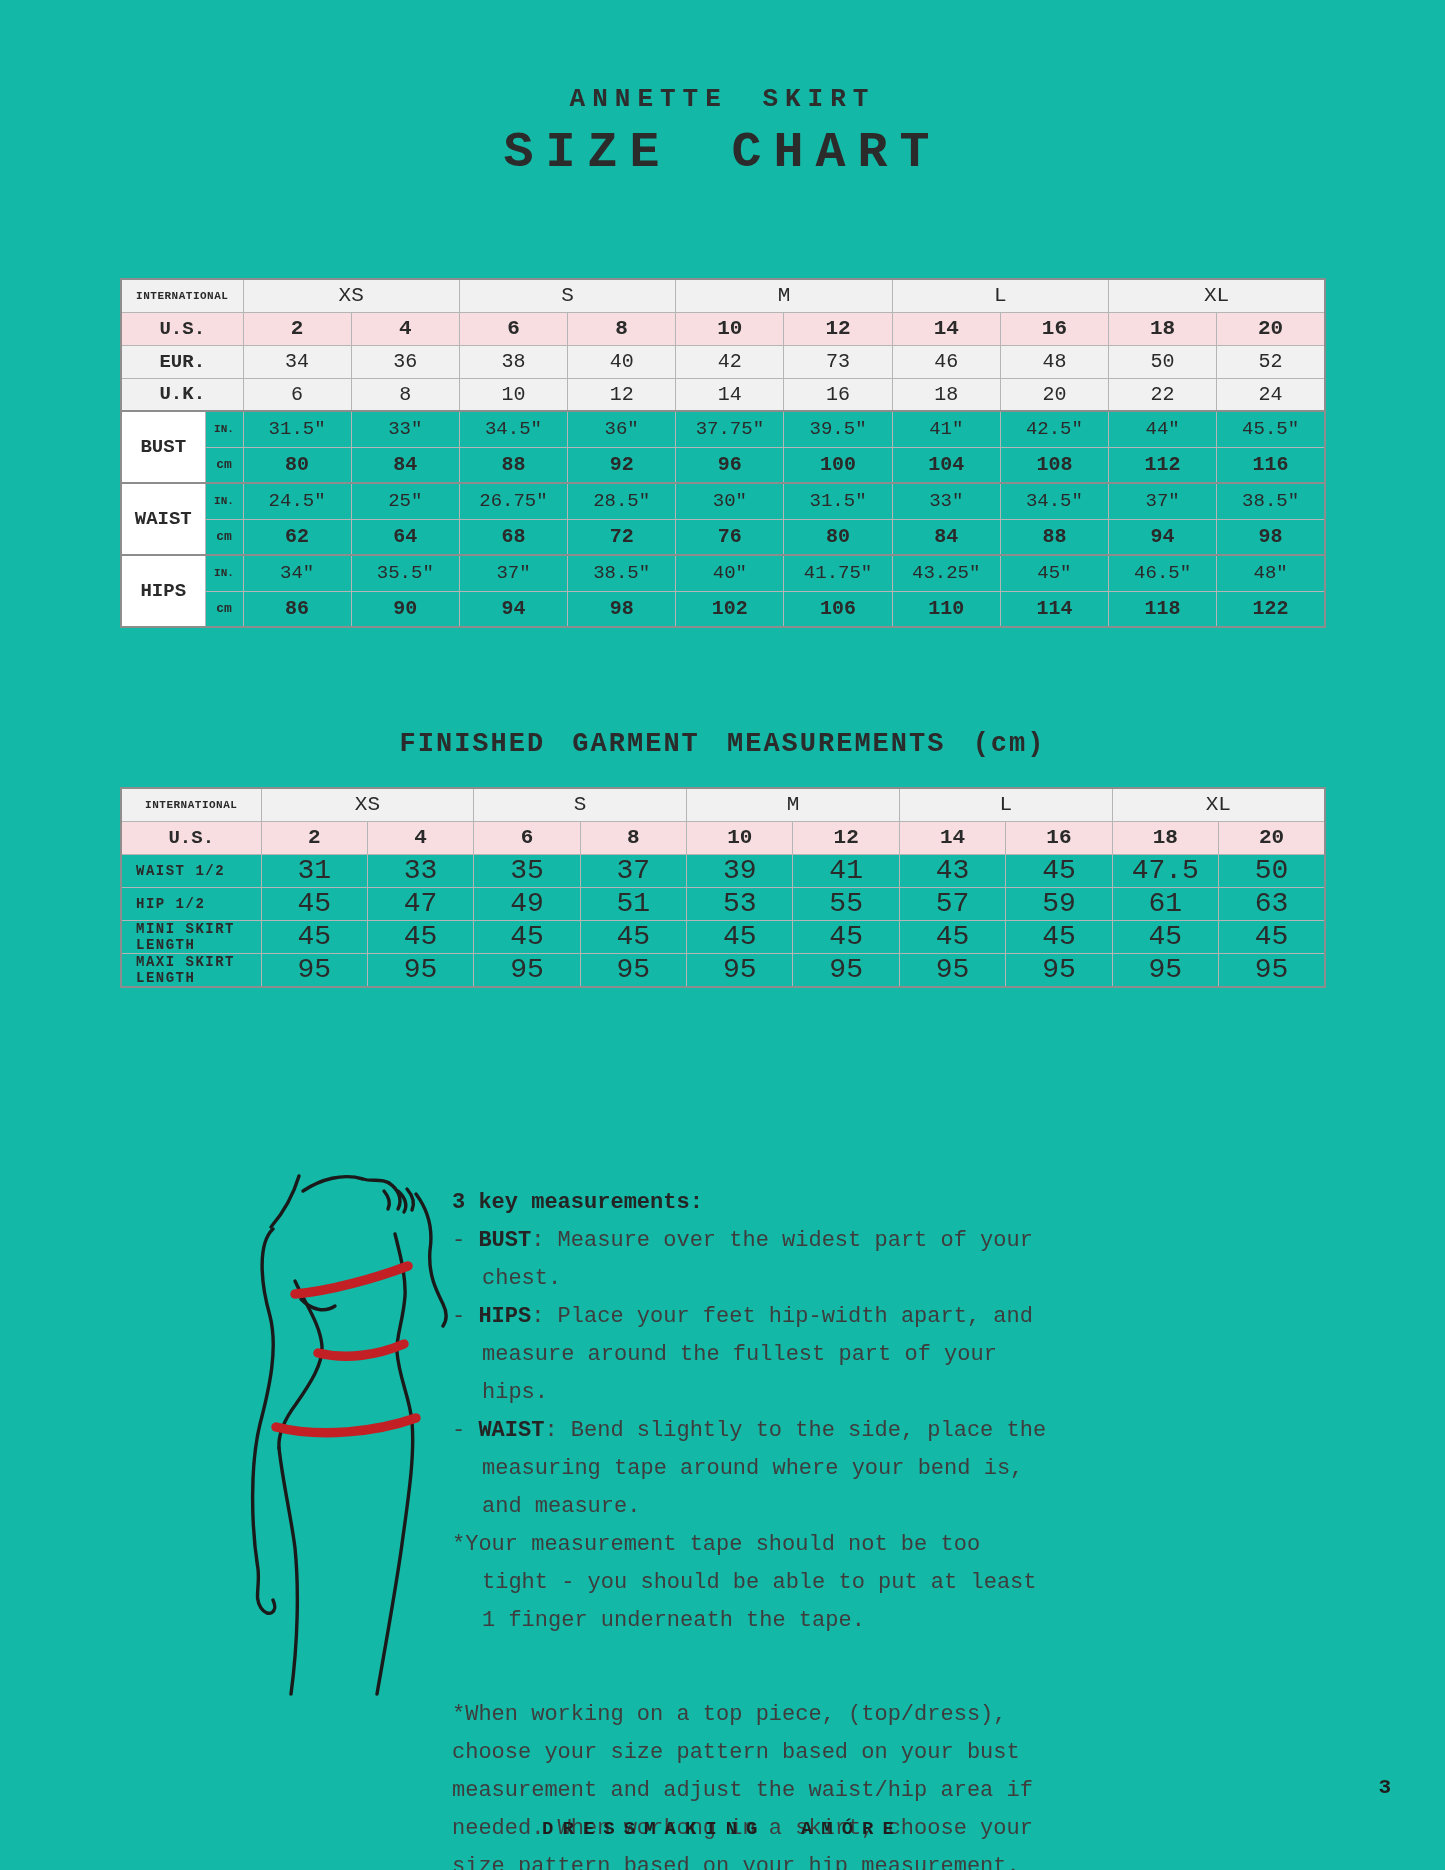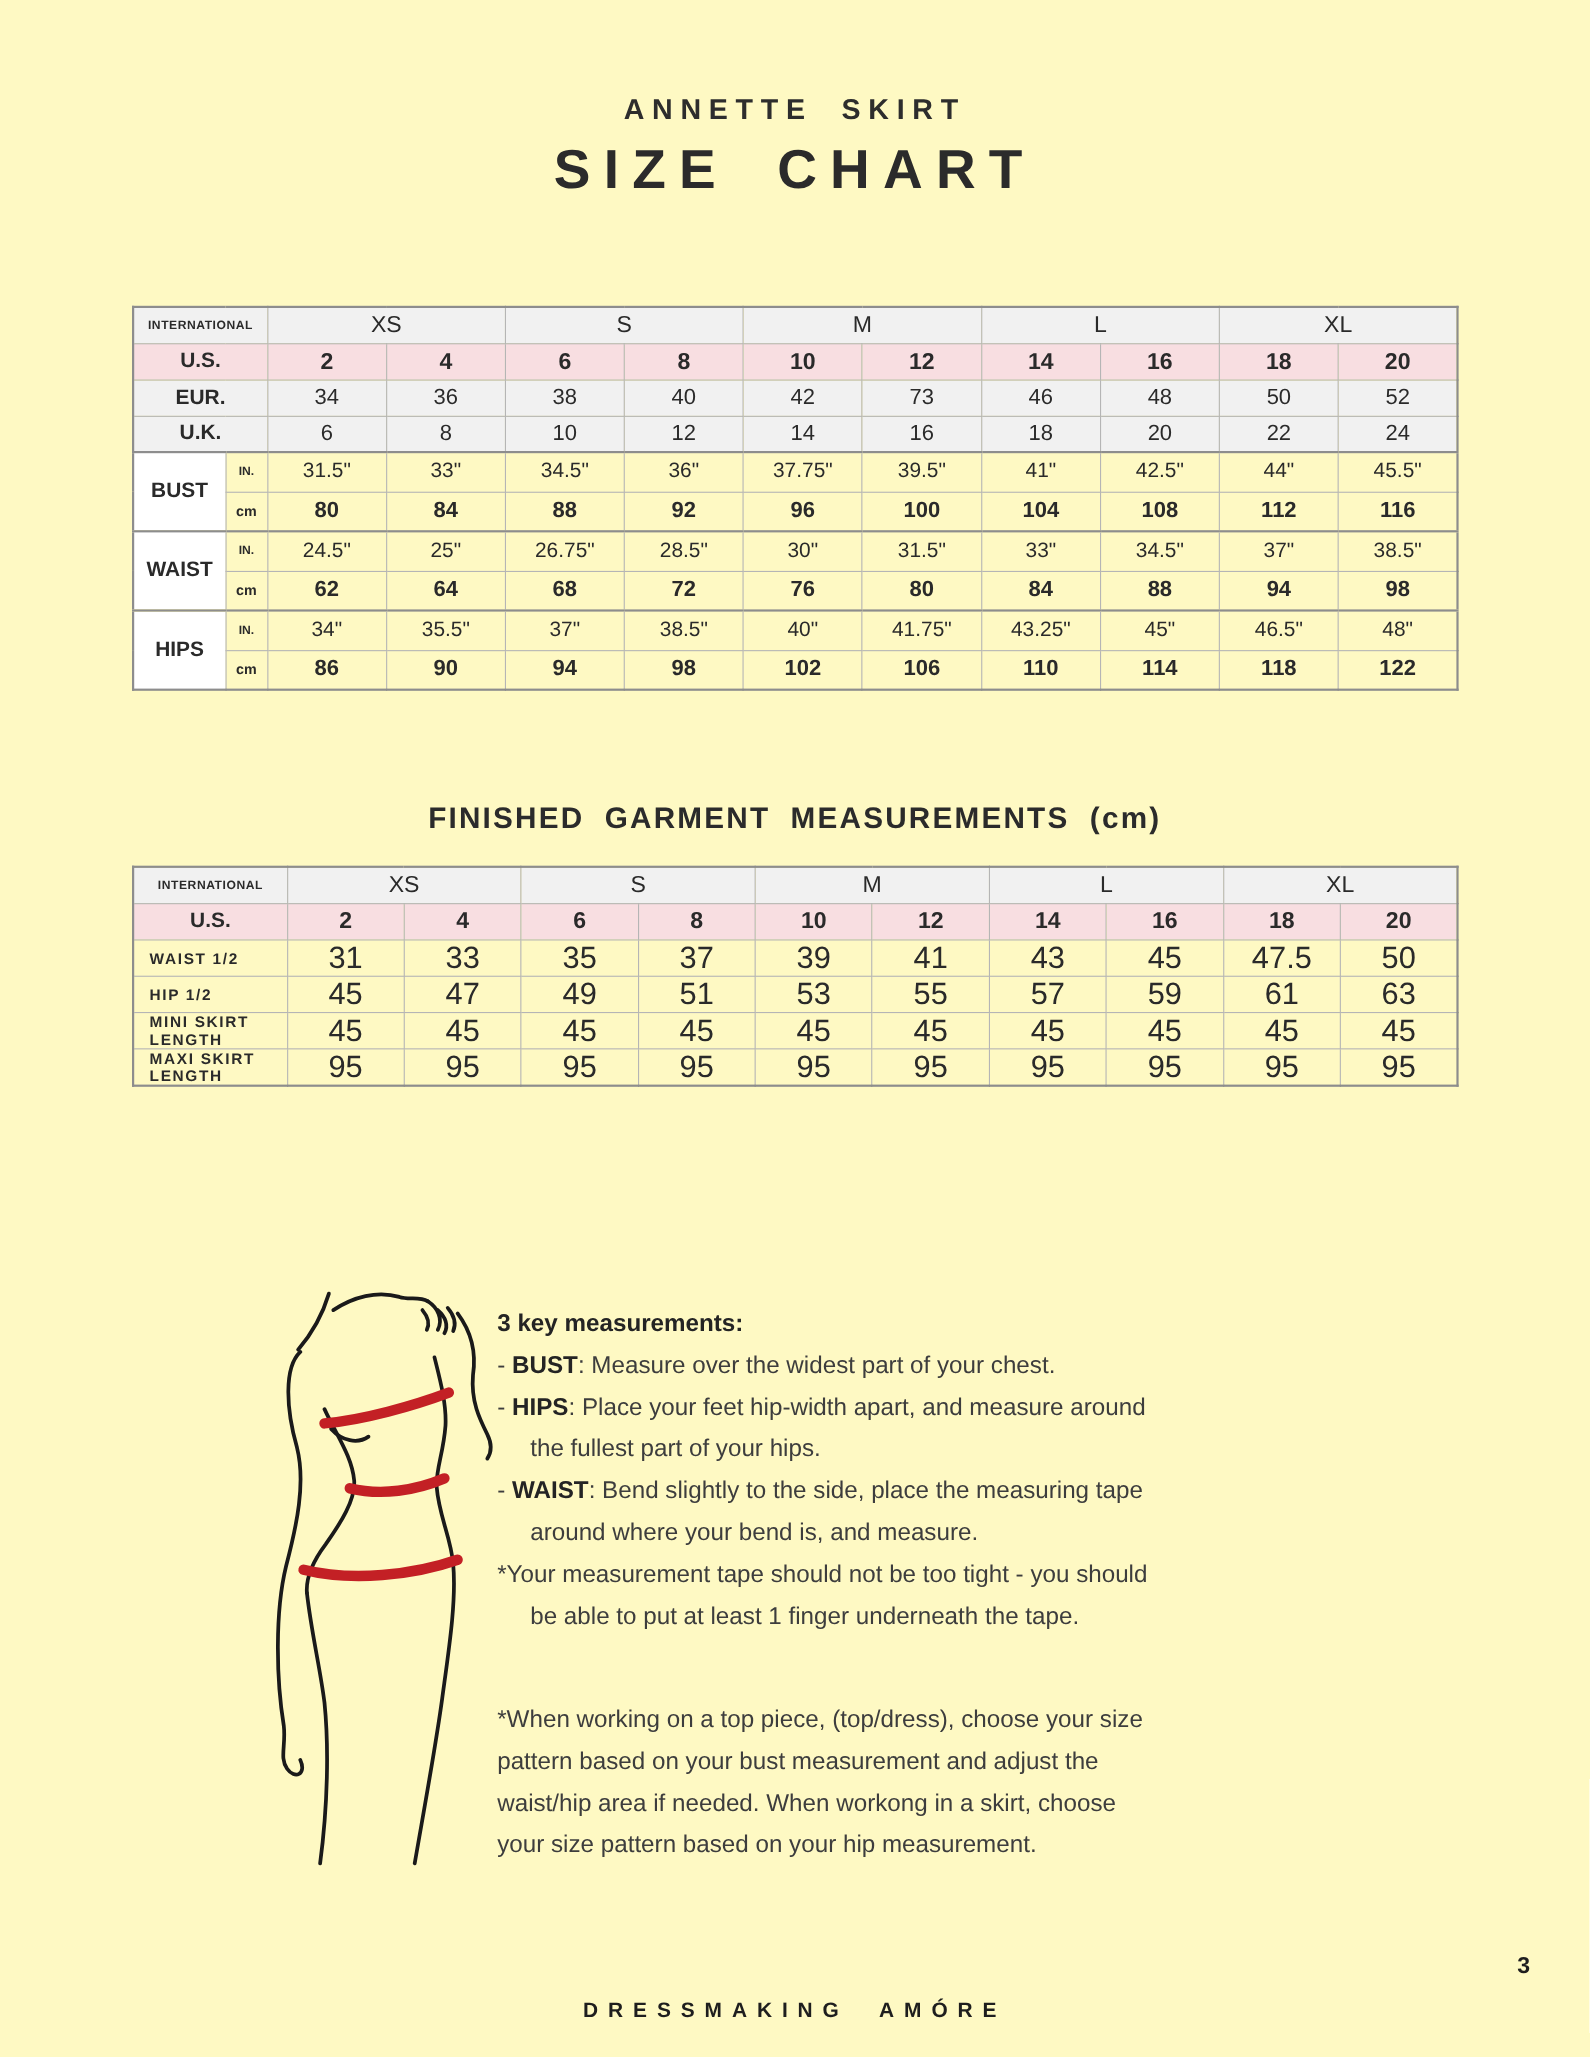--- a/index.html
+++ b/index.html
@@ -1,18 +1,18 @@
 <!DOCTYPE html>
 <html><head>
 <meta charset="utf-8">
 <style>
   html,body{margin:0;padding:0;background:#ffffff;}
   .page{
-    position:relative;width:1445px;height:1870px;background:#fef9c3;
-    font-family:Liberation Sans, sans-serif;color:#232323;overflow:hidden;
+    position:relative;width:1445px;height:1870px;background:#14b8a6;
+    font-family:Liberation Mono, monospace;color:#232323;overflow:hidden;
   }
   
   .title-block{position:absolute;top:84px;left:0;width:100%;text-align:center;}
   .subtitle{font-size:26px;font-weight:600;letter-spacing:7px;word-spacing:12px;color:#2d2d2d;}
   .main-title{margin-top:10px;font-size:50px;font-weight:800;letter-spacing:12px;word-spacing:18px;color:#2b2b2b;}
   
   table{border-collapse:collapse;table-layout:fixed;}
   td{border:1px solid #b5b5b5;text-align:center;vertical-align:middle;padding:0;color:#2a2a2a;overflow:hidden;}
   .size-table{position:absolute;left:120px;top:278px;width:1206px;border:2px solid #8d8d8d;}
   .fin-table{position:absolute;left:120px;top:787px;width:1206px;border:2px solid #8d8d8d;}

